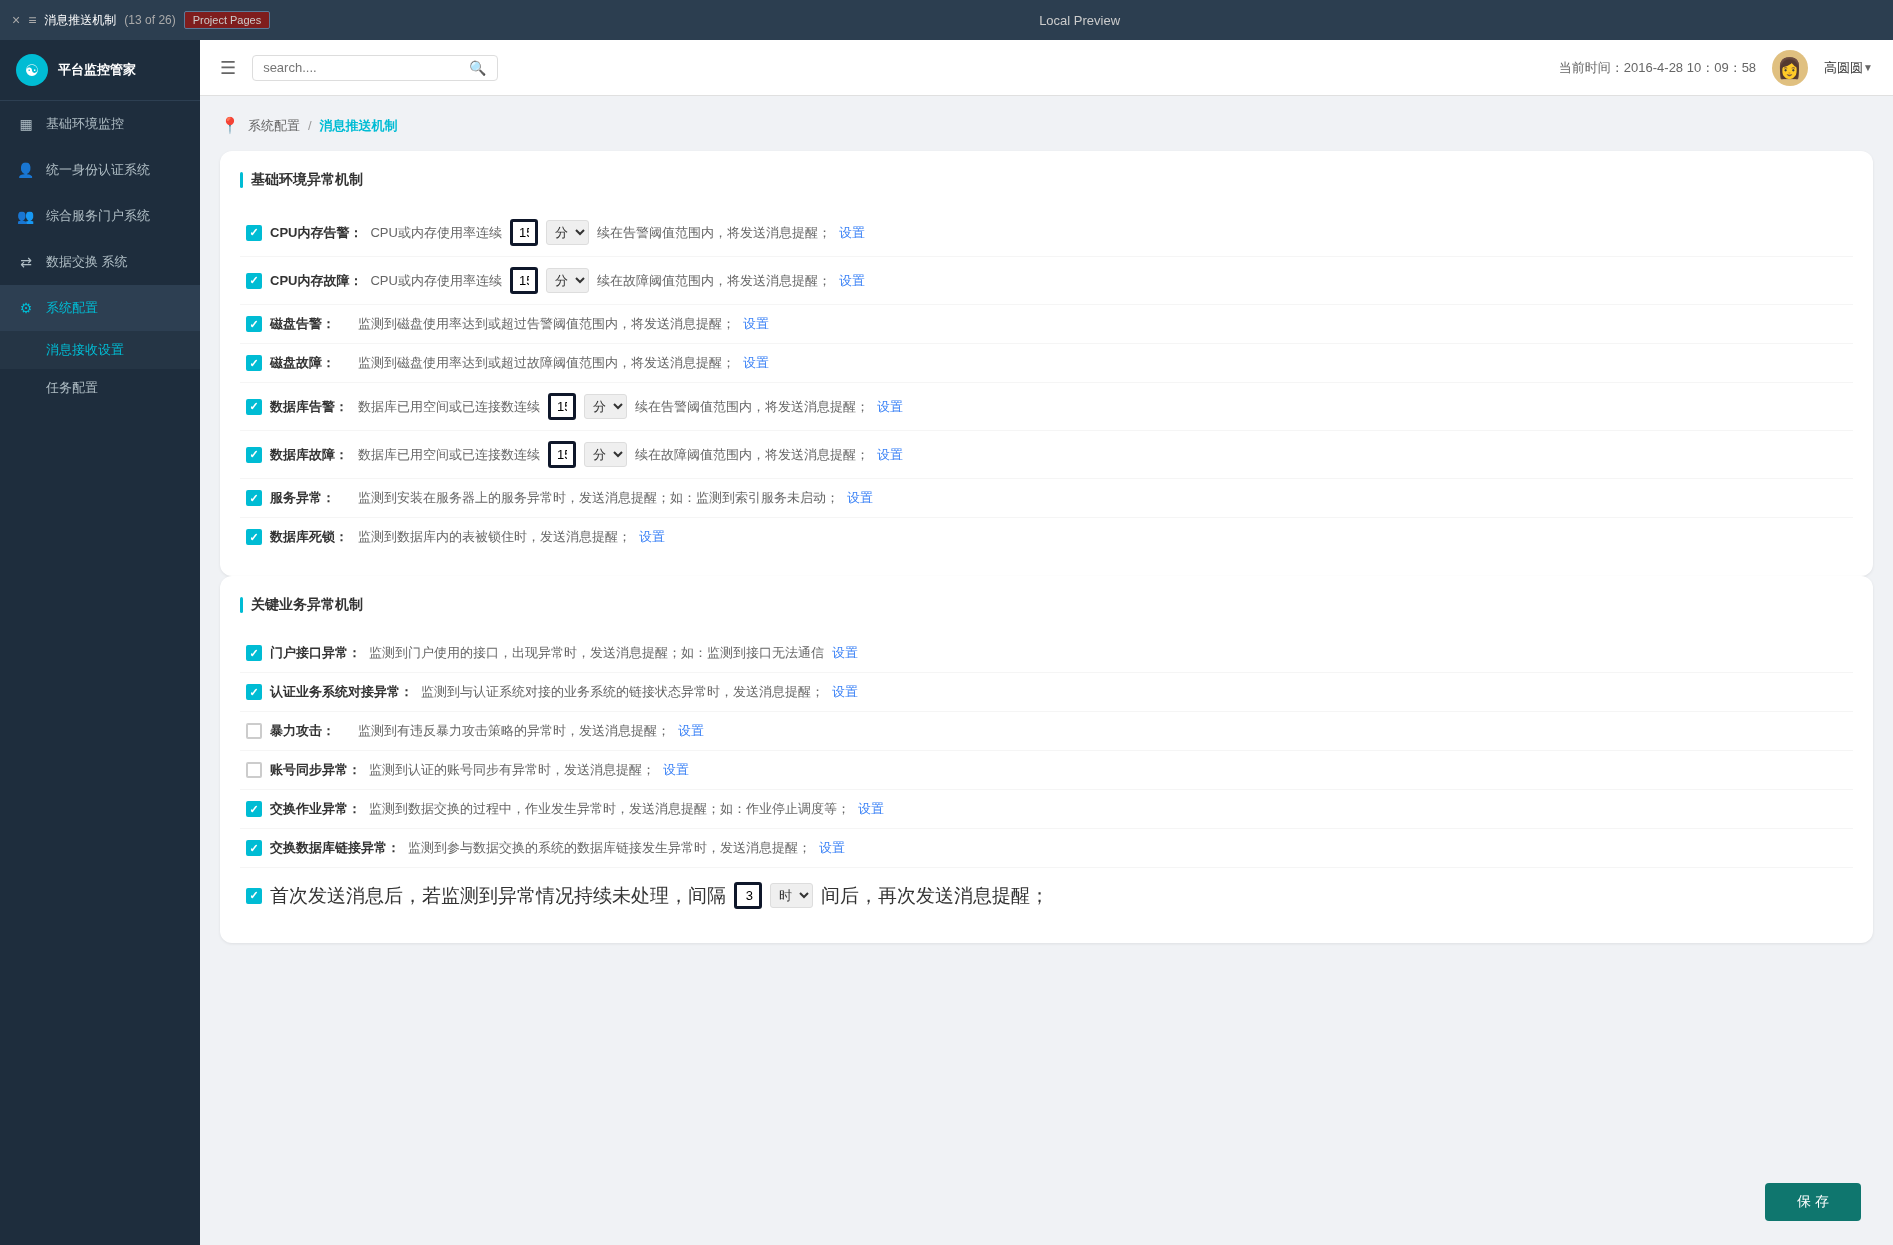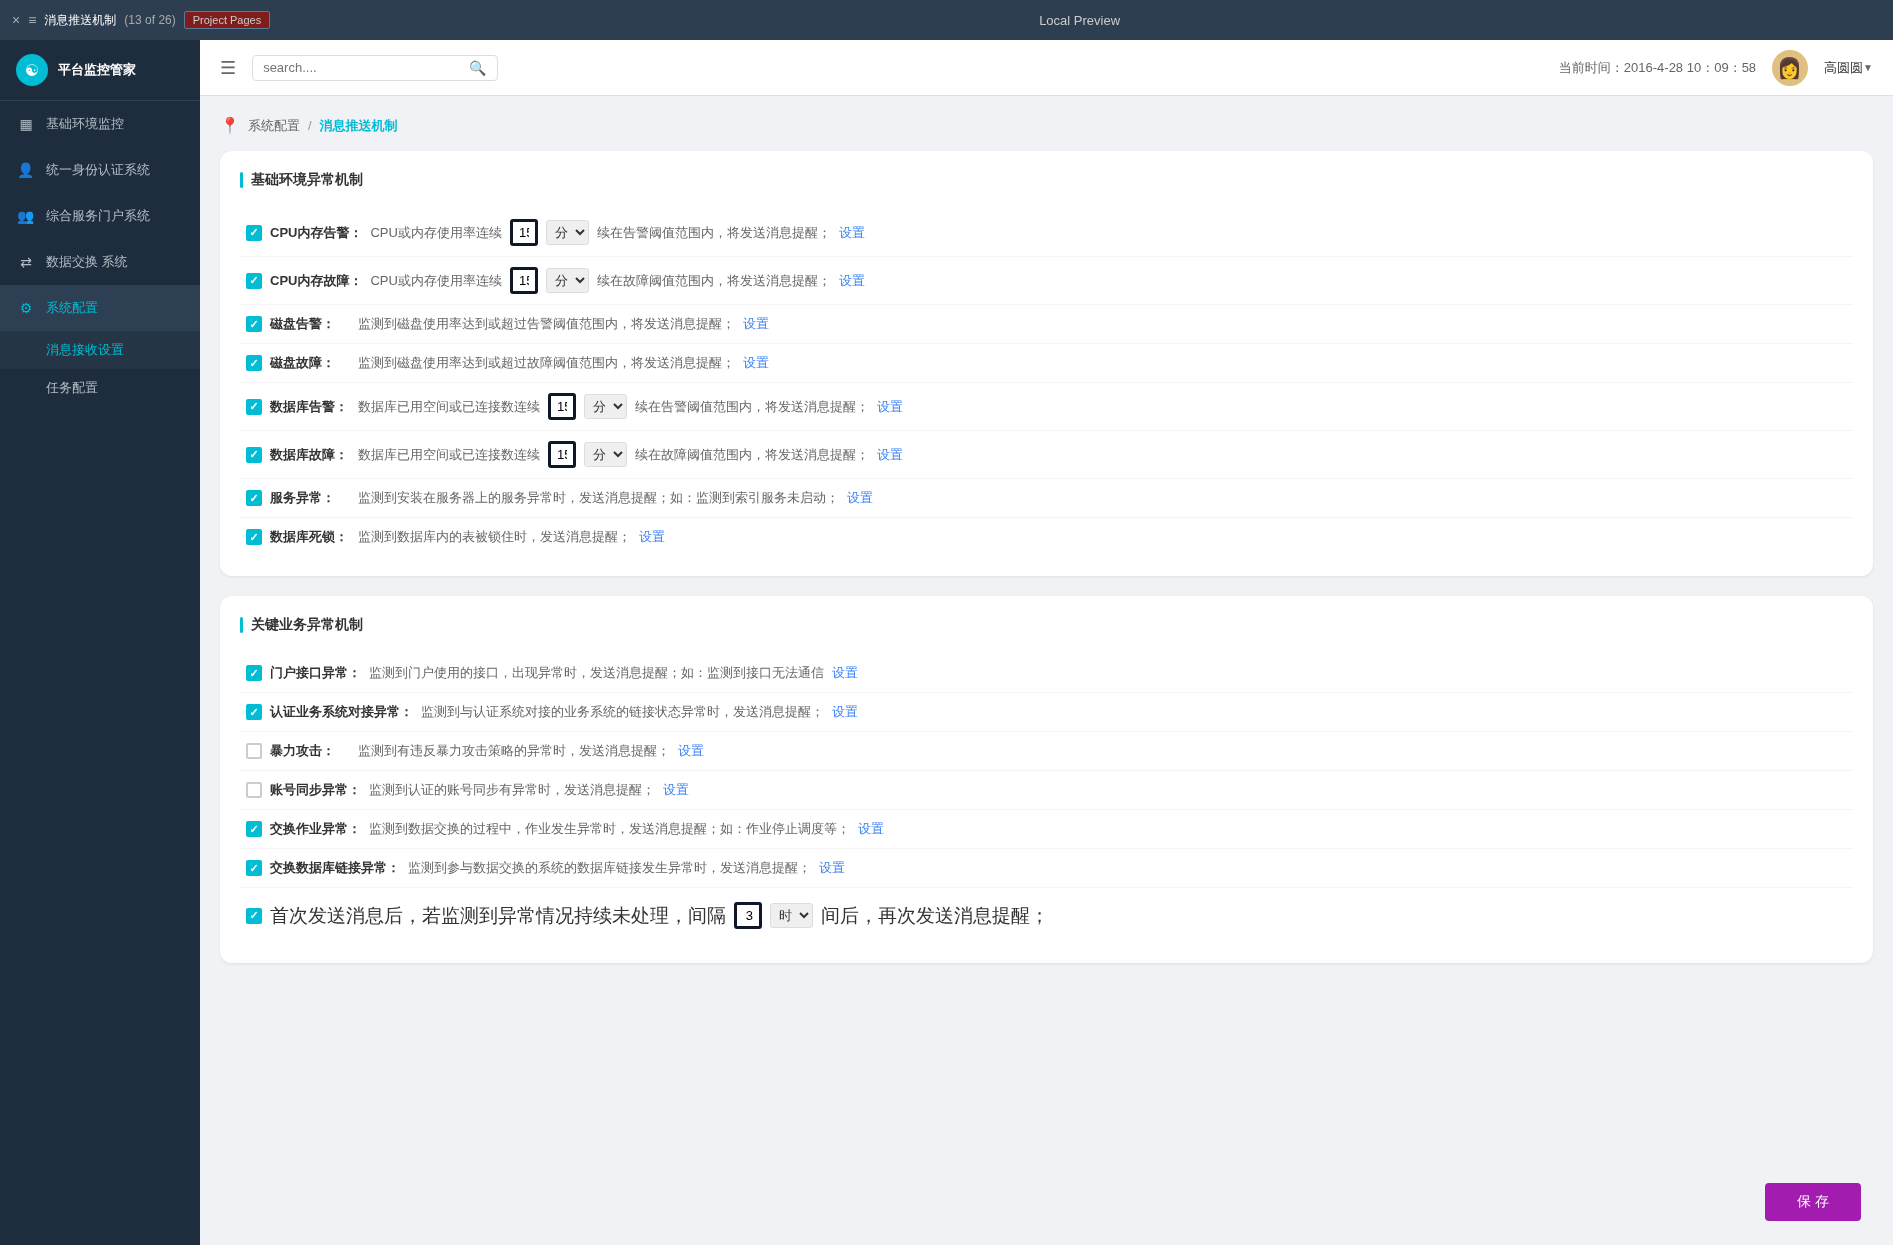--- a/index.html
+++ b/index.html
@@ -46,21 +46,21 @@
     
     .content { flex: 1; overflow-y: auto; padding: 20px; }
     
     
     .breadcrumb { display: flex; align-items: center; gap: 8px; margin-bottom: 16px; color: #666; font-size: 13px; }
     .breadcrumb-icon { color: #00bcd4; font-size: 16px; }
     .breadcrumb-sep { color: #999; }
     .breadcrumb-current { color: #00bcd4; font-weight: bold; }
 
     
-    .card { background: #fff; border-radius: 12px; padding: 20px; margin-bottom: 20px; box-shadow: 0 1px 3px rgba(0,0,0,0.08); }
+    .card { background: #fff; border-radius: 12px; padding: 20px; box-shadow: 0 1px 3px rgba(0,0,0,0.08); }
     .section-title { display: flex; align-items: center; gap: 8px; font-size: 14px; font-weight: bold; color: #333; margin-bottom: 20px; }
     .section-title-bar { width: 3px; height: 16px; background: #00bcd4; border-radius: 2px; }
 
     
     .setting-row { display: flex; align-items: center; padding: 10px 6px; border-bottom: 1px solid #f5f5f5; gap: 8px; }
     .setting-row:last-child { border-bottom: none; }
     
     
     .checkbox { width: 16px; height: 16px; border: 2px solid #00bcd4; border-radius: 2px; background: #00bcd4; display: flex; align-items: center; justify-content: center; cursor: pointer; flex-shrink: 0; }
     .checkbox.unchecked { background: #fff; border-color: #ccc; }
@@ -74,21 +74,21 @@
     
     .unit-select { border: 1px solid #ddd; border-radius: 3px; padding: 3px 4px; font-size: 13px; outline: none; color: #333; cursor: pointer; }
 
     .set-link { color: #3b82f6; font-size: 13px; cursor: pointer; white-space: nowrap; }
 
     
     .bottom-row { display: flex; align-items: center; padding: 14px 6px; gap: 8px; }
     .bottom-row-text { color: #333; font-size: 19px; }
 
     
-    .save-btn { position: fixed; bottom: 24px; right: 32px; background: #a21caf; color: #fff; border: none; border-radius: 4px; padding: 10px 32px; font-size: 14px; cursor: pointer; font-family: inherit; }
+    .save-btn { position: fixed; bottom: 24px; right: 32px; background: #0f766e; color: #fff; border: none; border-radius: 4px; padding: 10px 32px; font-size: 14px; cursor: pointer; font-family: inherit; }
 
     
     .inline-desc { color: #666; font-size: 13px; }
   </style>
 </head>
 <body>
 
 <div class="topbar">
   <span class="topbar-close">×</span>
   <span class="topbar-menu">≡</span>

